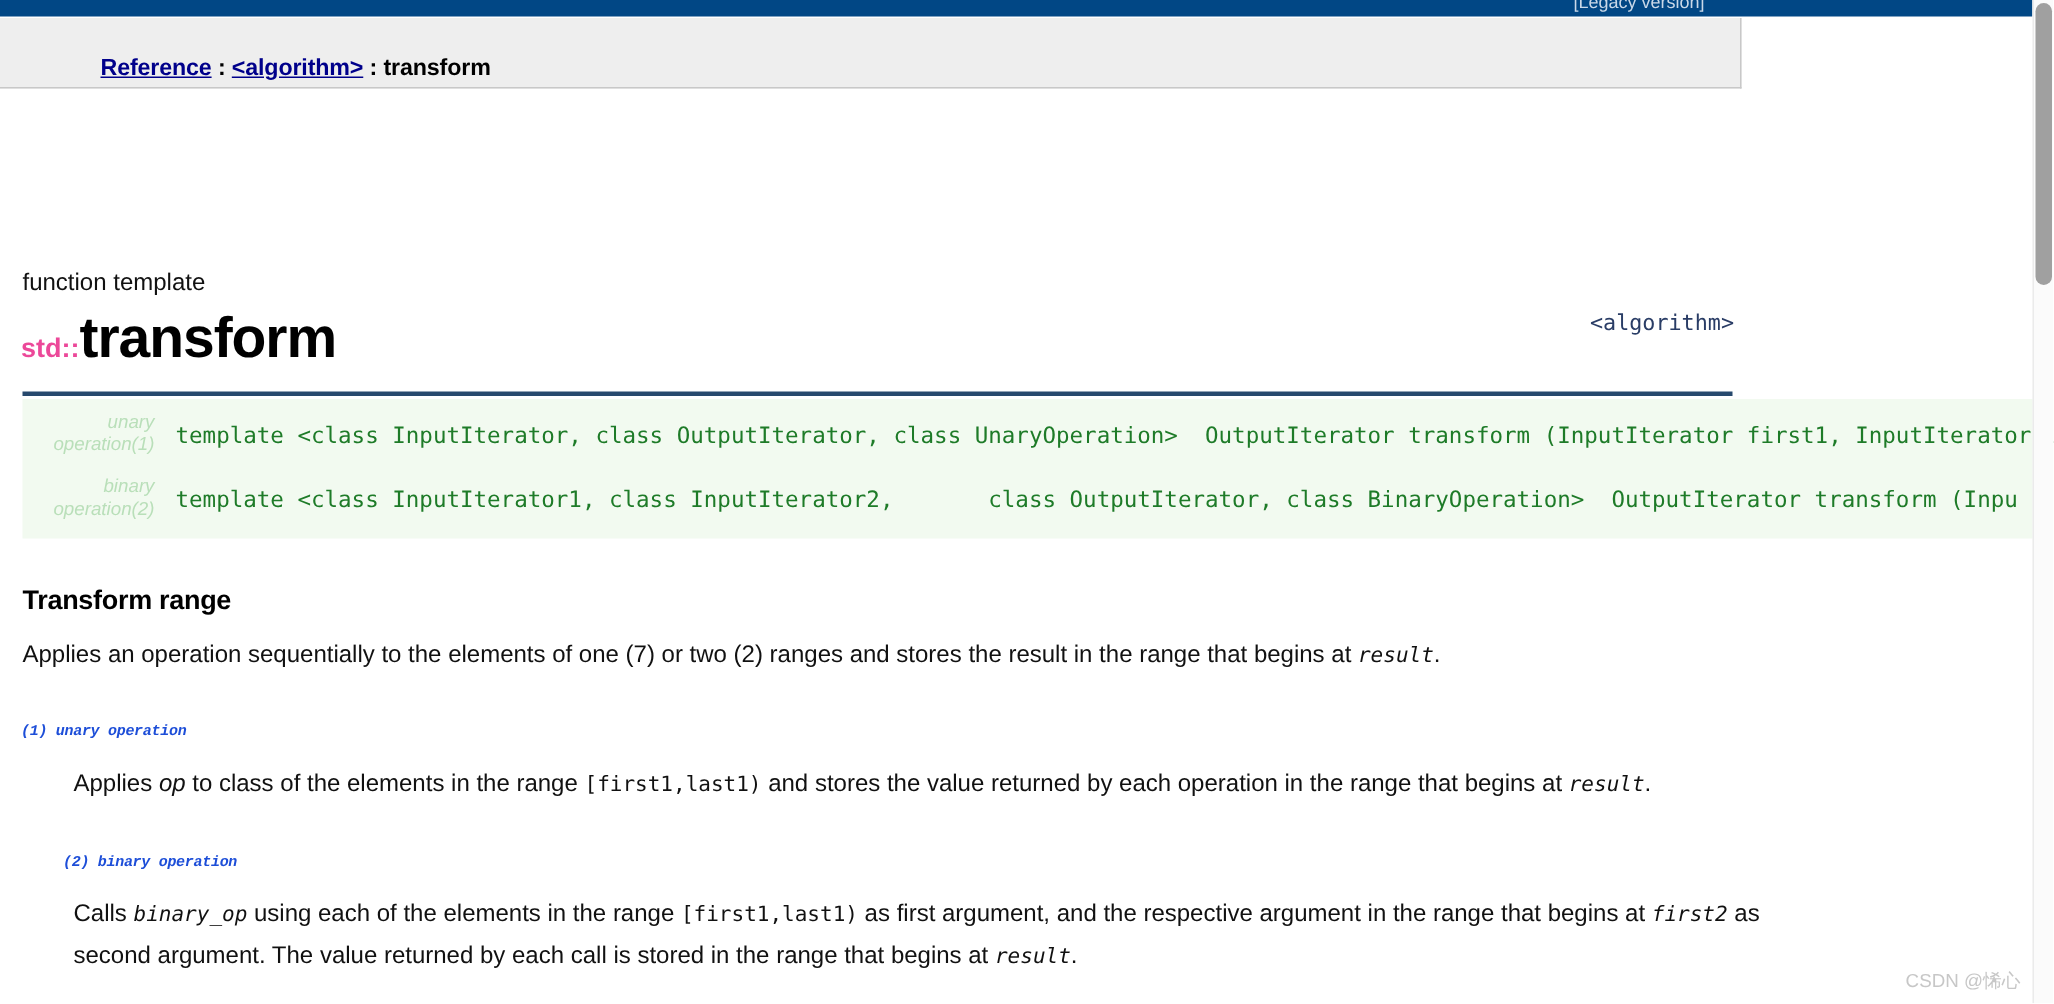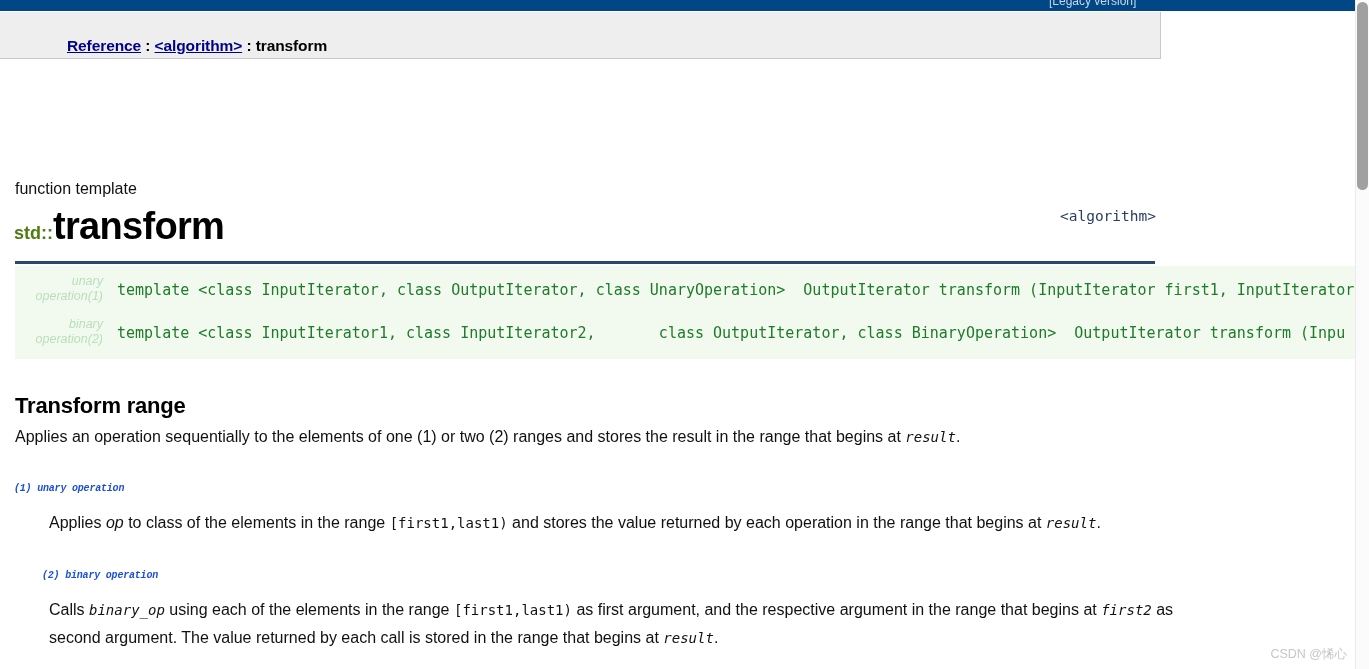--- a/index.html
+++ b/index.html
@@ -77,21 +77,21 @@
   }
   .titleline {
     position: absolute;
     left: 14px;
     top: 205px;
     white-space: nowrap;
   }
   .titleline .ns {
     font-size: 18px;
     font-weight: bold;
-    color: #4d7c0f;
+    color: #ec4899;
     vertical-align: baseline;
   }
   .titleline .fn {
     font-size: 38px;
     font-weight: bold;
     color: #000000;
     letter-spacing: -0.7px;
   }
   .hdrtag {
     position: absolute;
@@ -156,21 +156,21 @@
     color: #1e7b28;
     white-space: pre;
     letter-spacing: 0px;
   }
 
   
   .h2 {
     position: absolute;
     left: 15px;
     top: 375px;
-    font-size: 22px;
+    font-size: 18px;
     font-weight: bold;
     color: #000000;
     letter-spacing: -0.2px;
   }
   .para {
     position: absolute;
     left: 15px;
     font-size: 16px;
     color: #111111;
     line-height: 27px;
@@ -286,21 +286,21 @@
         <span class="l2">operation(2)</span>
       </div>
       <div class="codetext">template &lt;class InputIterator1, class InputIterator2,       class OutputIterator, class BinaryOperation&gt;  OutputIterator transform (Inpu</div>
     </div>
 
   </div>
 
   <h2 class="h2">Transform range</h2>
 
   <div class="para intro">
-    <span>Applies an operation sequentially to the elements of one (1) or two (2) ranges and stores the result in the range that begins at </span><em class="monovar">result</em><span>.</span>
+    <span>Applies an operation sequentially to the elements of one (7) or two (2) ranges and stores the result in the range that begins at </span><em class="monovar">result</em><span>.</span>
   </div>
 
   <div class="subhead s1">(1) unary operation</div>
   <div class="subbody b1">
     <span>Applies </span><em class="var">op</em><span> to class of the elements in the range </span><code>[first1,last1)</code><span> and stores the value returned by each operation in the range that begins at </span><em class="monovar">result</em><span>.</span>
   </div>
 
   <div class="subhead s2">(2) binary operation</div>
   <div class="subbody b2">
     <span>Calls </span><em class="monovar">binary_op</em><span> using each of the elements in the range </span><code>[first1,last1)</code><span> as first argument, and the respective argument in the range that begins at </span><em class="monovar">first2</em><span> as second argument. The value returned by each call is stored in the range that begins at </span><em class="monovar">result</em><span>.</span>

